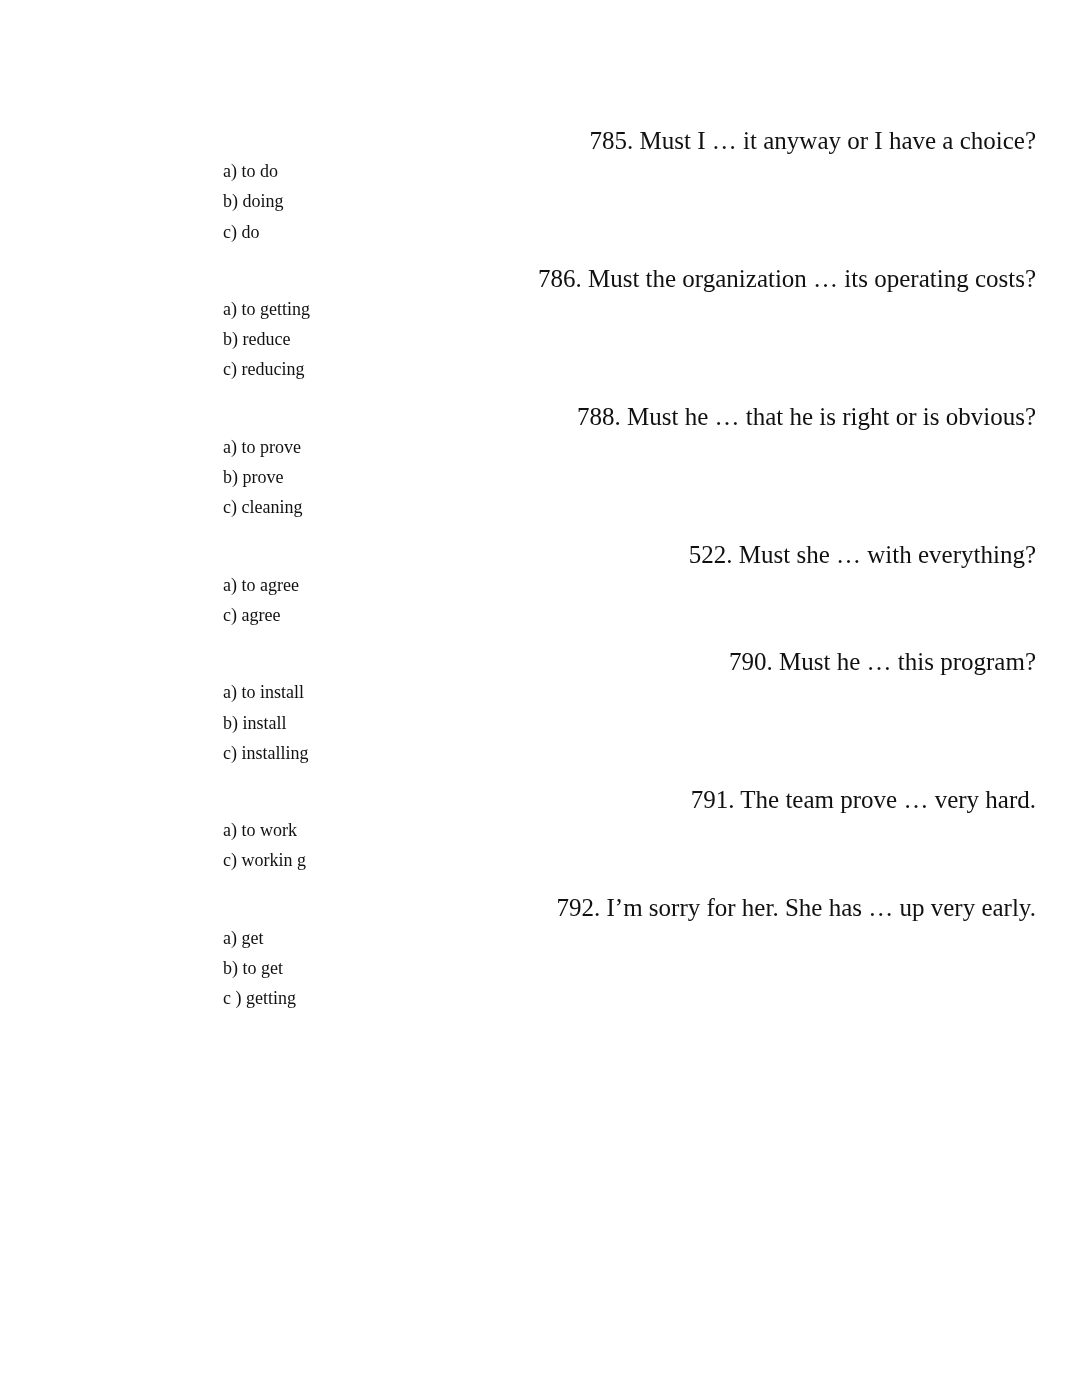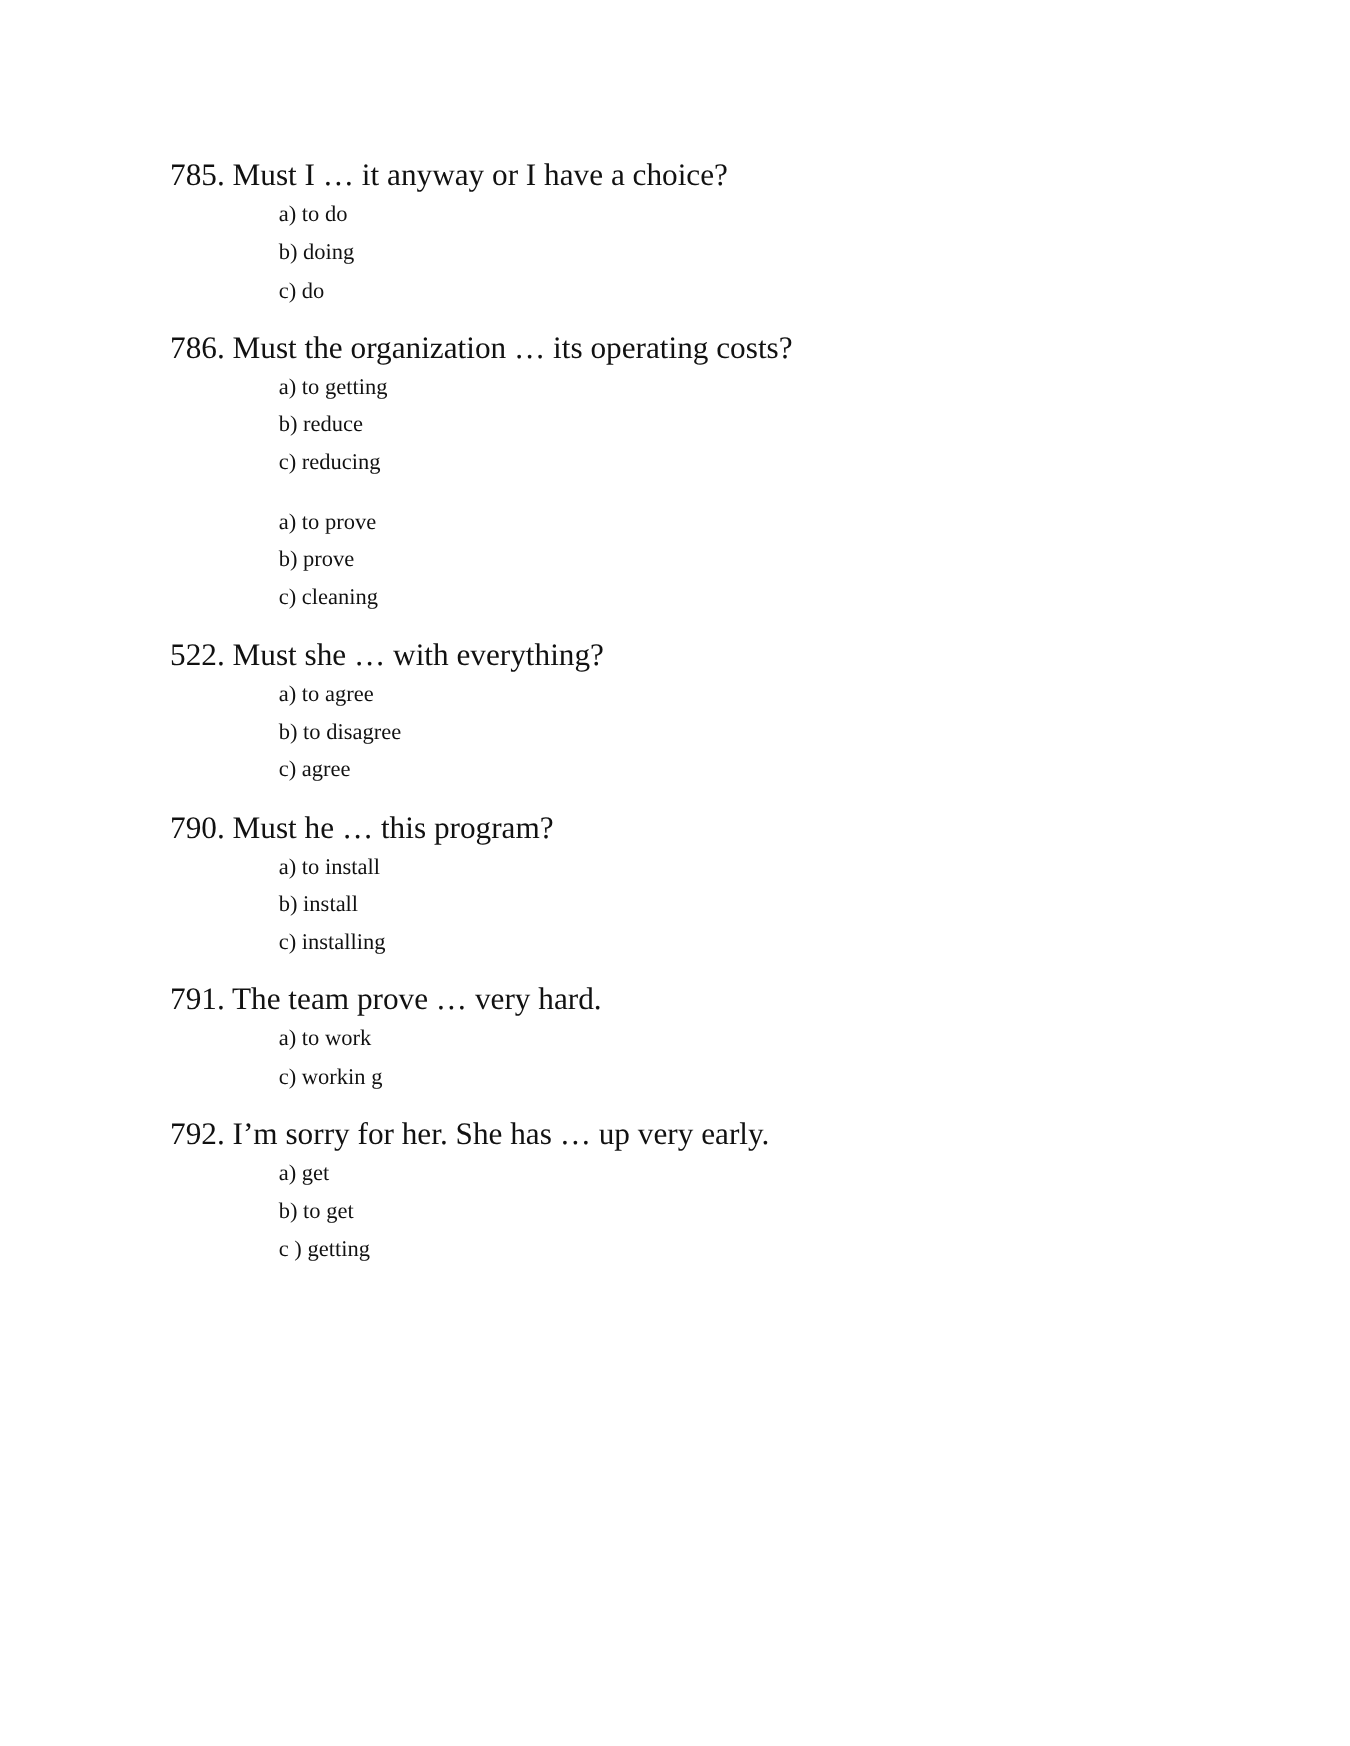--- a/index.html
+++ b/index.html
@@ -3,48 +3,48 @@
   <meta charset="utf-8">
   <style>
     html, body { margin: 0; padding: 0; background: #ffffff; }
     body {
       width: 1080px; height: 1397px; position: relative; overflow: hidden;
       font-family: "Liberation Serif", "DejaVu Serif", serif;
       color: #111111;
     }
     .page { position: absolute; left: 136px; top: 126px; width: 900px; }
     .question { margin: 0 0 17px 0; }
-    .q-line { font-size: 25px; line-height: 30px; height: 30px; white-space: pre; }
+    .q-line { font-size: 25px; line-height: 30px; height: 30px; white-space: pre; text-align: right; }
     .opt { font-size: 18px; line-height: 30.3px; height: 30.3px; padding-left: 87px; white-space: pre; }
   </style>
 </head>
 <body>
 
 <div class="page">
   <div class="question">
     <div class="q-line"><span>785.</span> <span>Must I … it anyway or I have a choice?</span></div>
     <div class="opt">a) to do</div>
     <div class="opt">b) doing</div>
     <div class="opt">c) do</div>
   </div>
   <div class="question">
     <div class="q-line"><span>786.</span> <span>Must the organization … its operating costs?</span></div>
     <div class="opt">a) to getting</div>
     <div class="opt">b) reduce</div>
     <div class="opt">c) reducing</div>
   </div>
   <div class="question">
+    <div class="q-line"><span>788.</span> <span>Must he … that he is right or is obvious?</span></div>
     <div class="opt">a) to prove</div>
     <div class="opt">b) prove</div>
     <div class="opt">c) cleaning</div>
   </div>
   <div class="question">
     <div class="q-line"><span>522.</span> <span>Must she … with everything?</span></div>
     <div class="opt">a) to agree</div>
-    <div class="opt">b) to disagree</div>
     <div class="opt">c) agree</div>
   </div>
   <div class="question">
     <div class="q-line"><span>790.</span> <span>Must he … this program?</span></div>
     <div class="opt">a) to install</div>
     <div class="opt">b) install</div>
     <div class="opt">c) installing</div>
   </div>
   <div class="question">
     <div class="q-line"><span>791.</span> <span>The team prove … very hard.</span></div>

